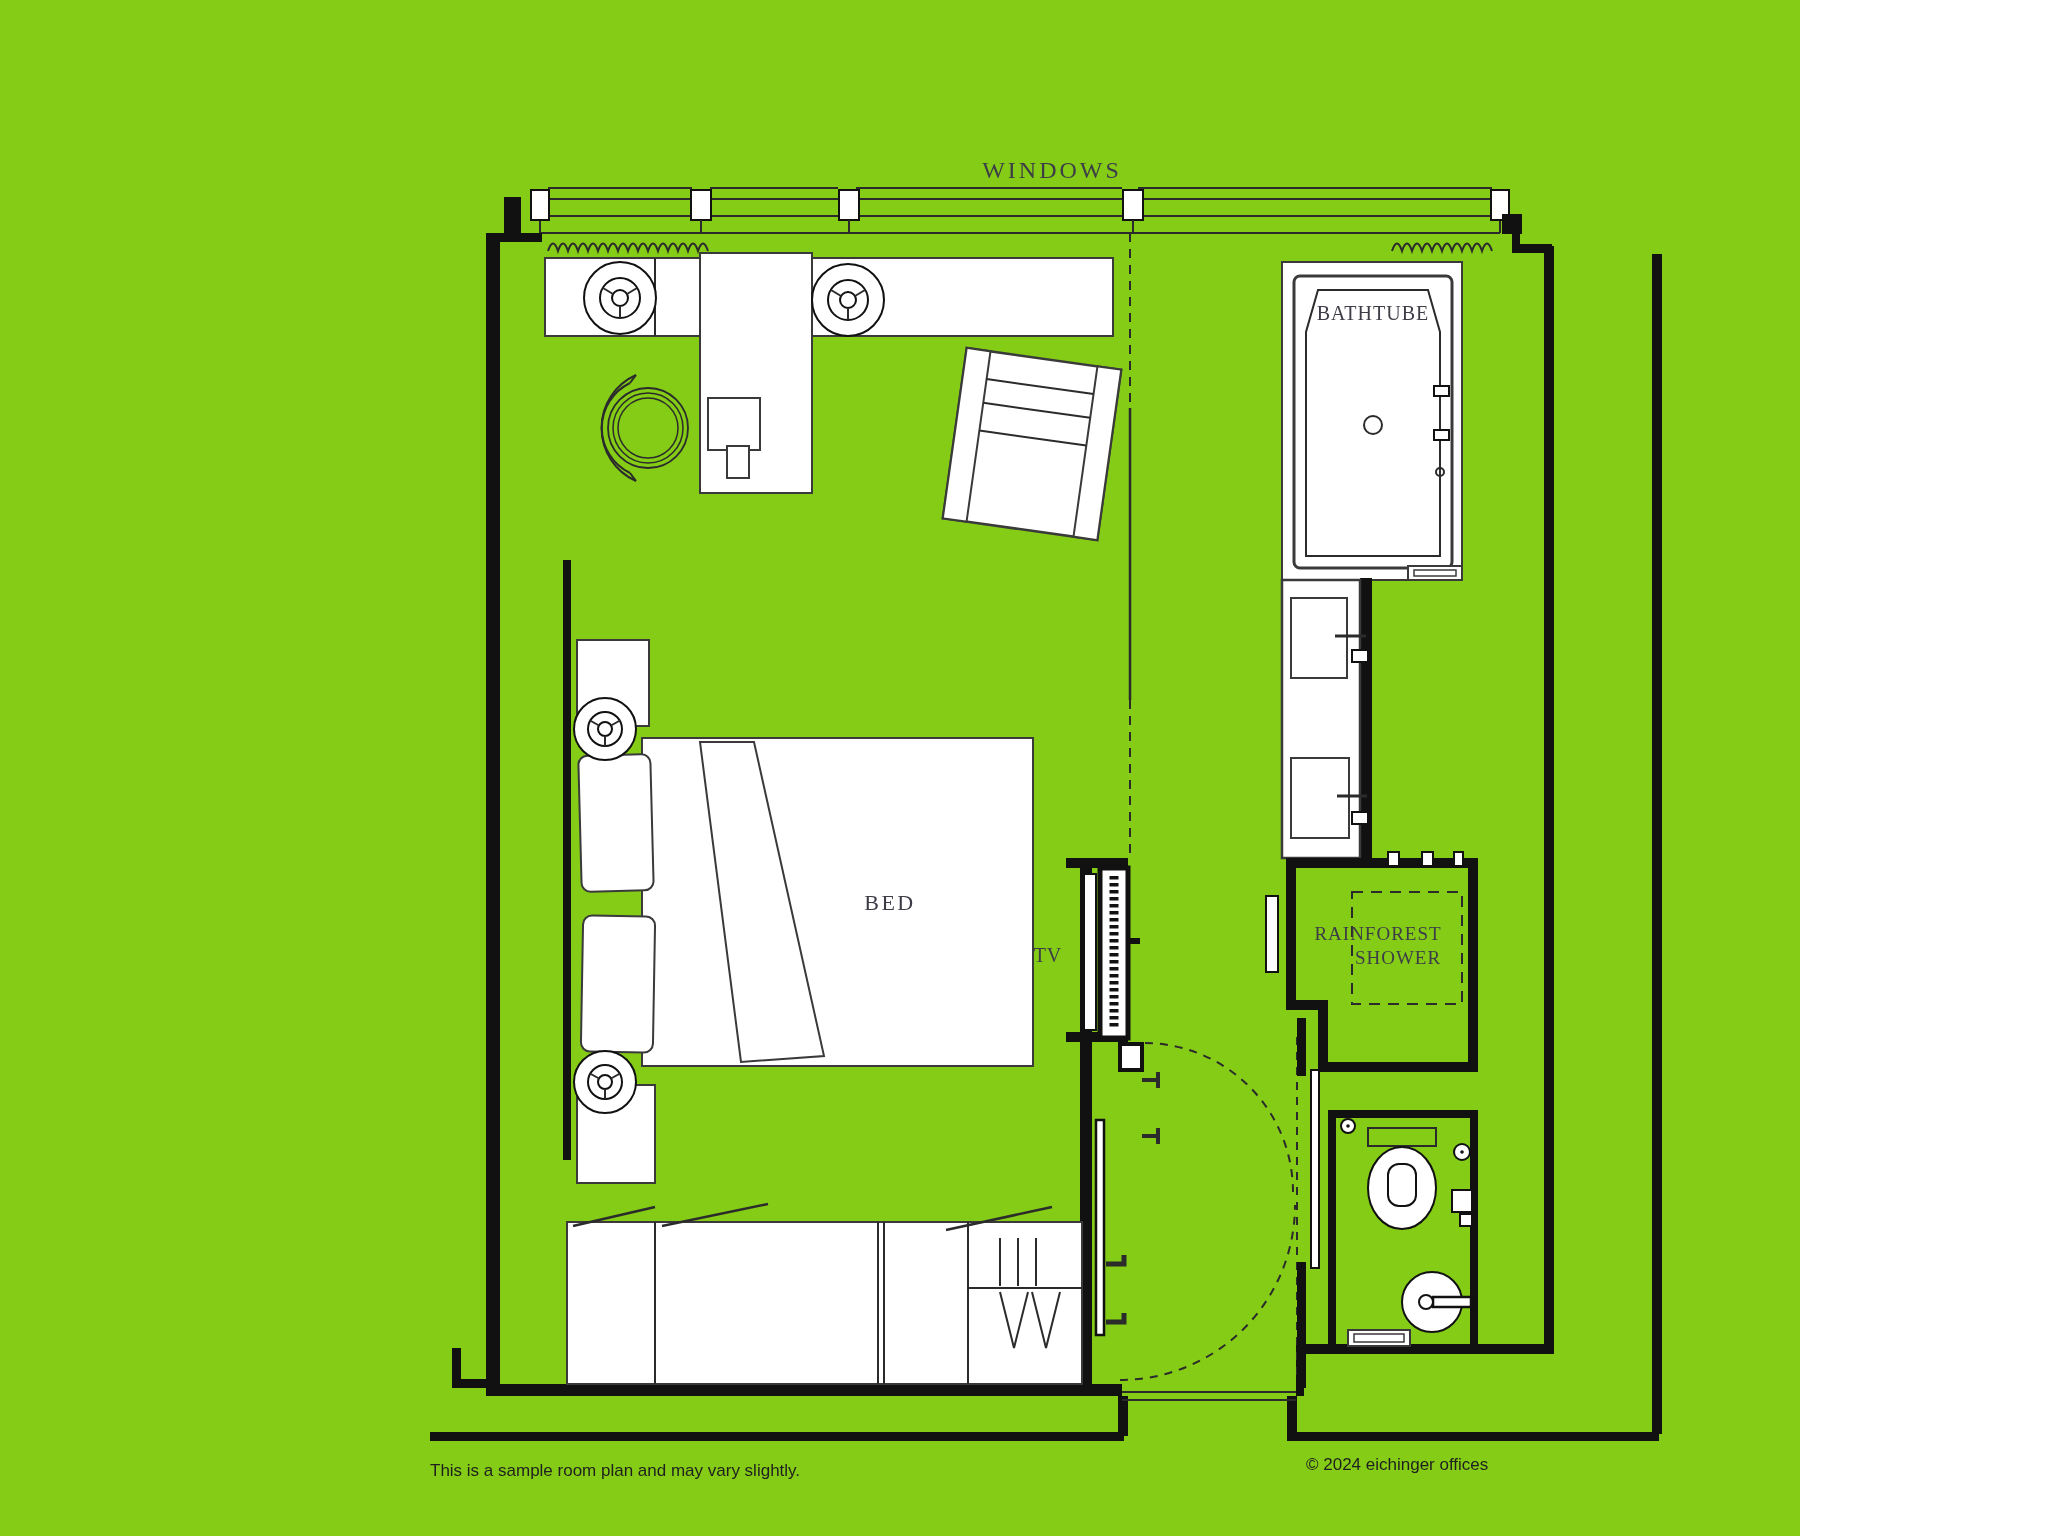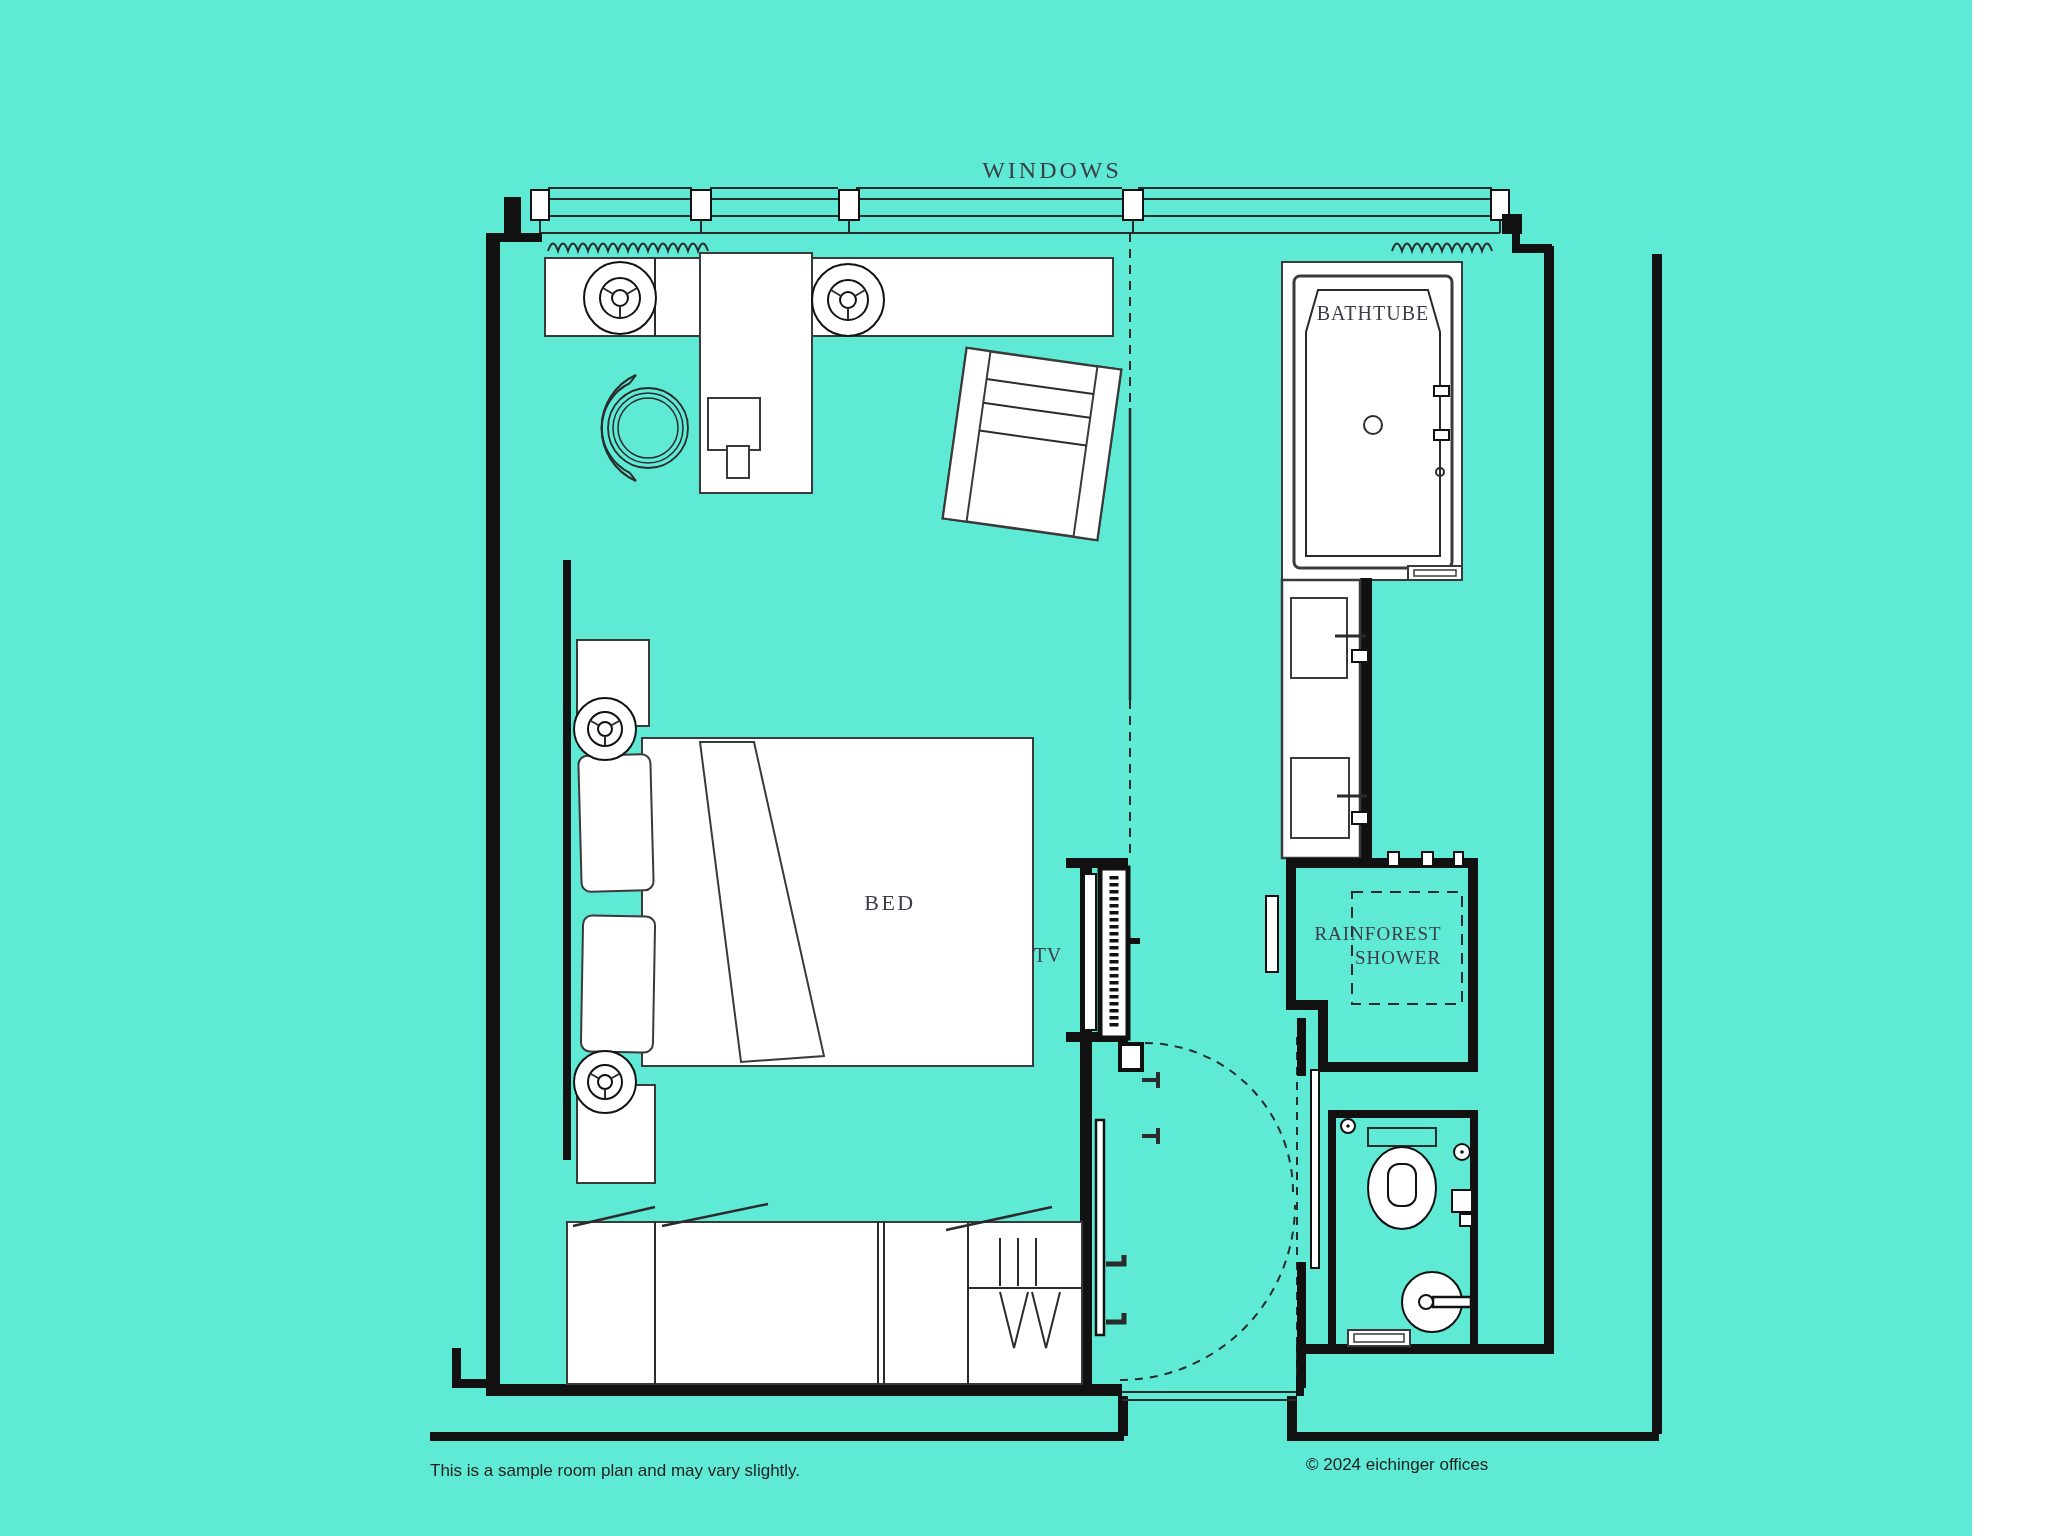--- a/index.html
+++ b/index.html
@@ -1,16 +1,16 @@
 <!DOCTYPE html>
 <html><head>
 <meta charset="utf-8">
 <style>
   html,body{margin:0;padding:0;background:#ffffff;}
-  .stage{width:1972px;height:1536px;position:relative;background:#5eead4;overflow:hidden;}
+  .stage{width:1800px;height:1536px;position:relative;background:#84cc16;overflow:hidden;}
   svg{display:block;}
   .plan-label{font-family:"Liberation Serif","DejaVu Serif",serif;fill:#3d3d47;}
   .footer-label{font-family:"Liberation Sans","DejaVu Sans",sans-serif;fill:#1f1f1f;}
   .wall{fill:#111111;stroke:none;}
   .ln{stroke:#2b2b2b;fill:none;}
   .lnw{stroke:#111111;fill:#ffffff;}
   .furn{stroke:#3a3a3a;fill:#ffffff;}
   .dash{stroke:#2b2b2b;fill:none;}
 </style>
 </head>

